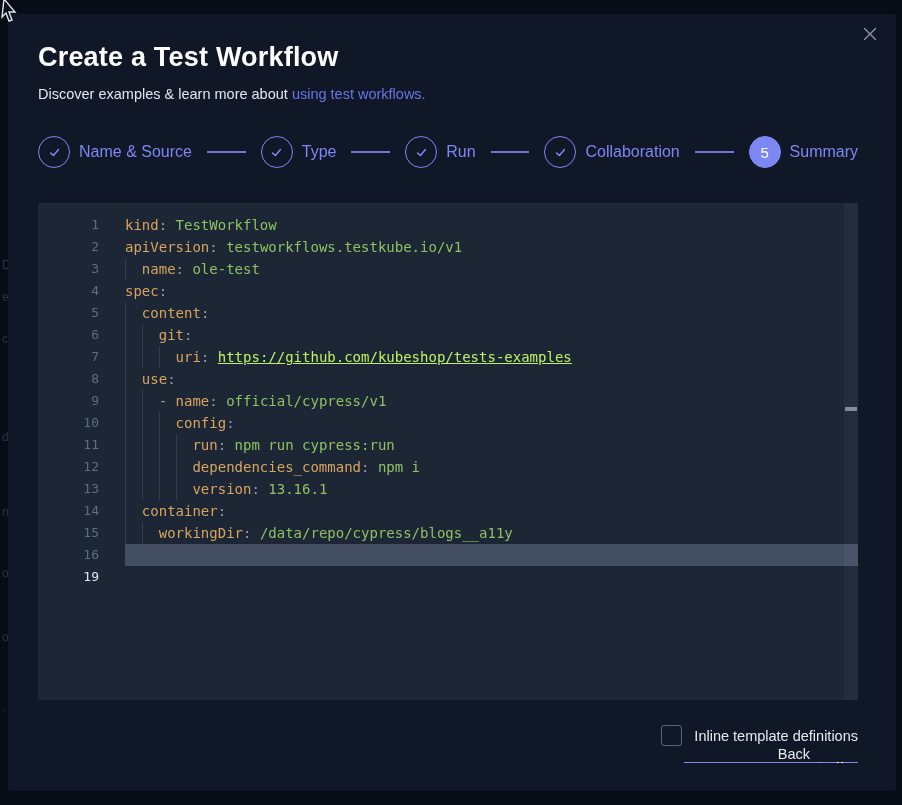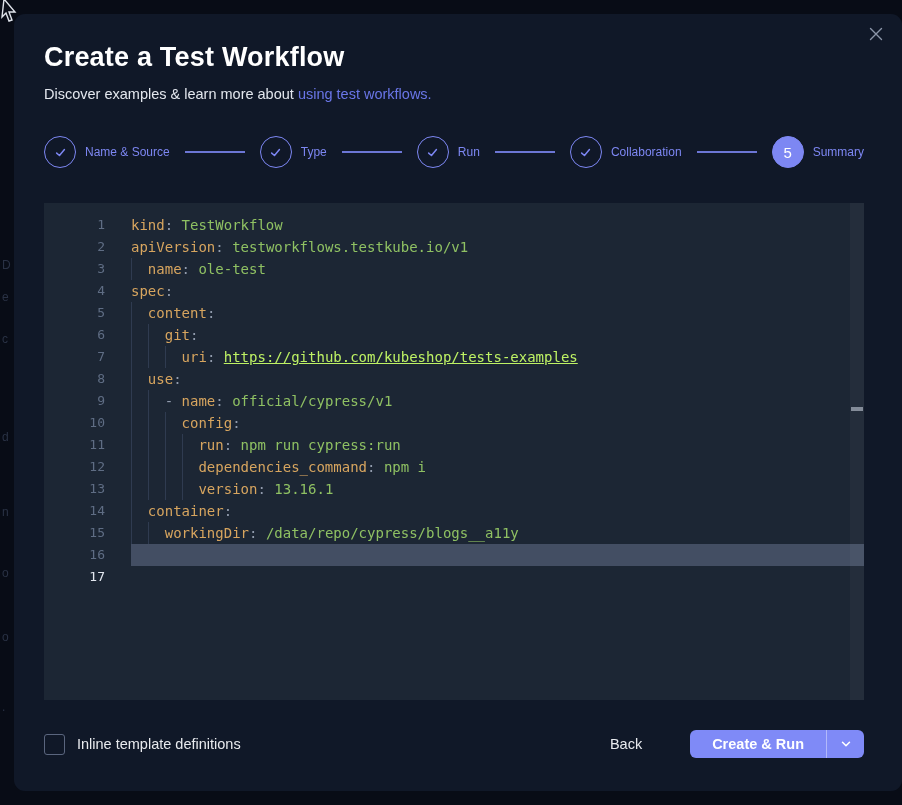--- a/index.html
+++ b/index.html
@@ -6,41 +6,41 @@
   html,body { width:902px; height:805px; background:#080c16; overflow:hidden; }
   body { font-family:"Liberation Sans", sans-serif; }
 
   .page { position:relative; width:902px; height:805px; background:#080c16; }
 
   
   .backdrop-fragment { position:absolute; left:2px; color:#44506a; font-size:12px; opacity:.55; }
 
   .cursor-arrow { position:absolute; left:0; top:-3px; z-index:50; }
 
-  .modal { position:absolute; left:14px; top:14px; width:888px; height:777px;
-           background:#101828; border-radius:11px; }
+  .modal { position:absolute; left:8px; top:14px; width:888px; height:777px;
+           background:#101828; border-radius:4px; }
 
   .close-btn { position:absolute; top:10px; right:16px; width:20px; height:20px;
                display:flex; align-items:center; justify-content:center; cursor:pointer; color:#8b95a8; }
 
   .modal-title { position:absolute; left:30px; top:28px; color:#ffffff;
                  font-size:27px; font-weight:700; letter-spacing:.2px; }
 
   .modal-subtitle { position:absolute; left:30px; top:72px; color:#e3e7ee; font-size:14.5px; }
   .modal-subtitle a { color:#6a76e8; text-decoration:none; cursor:pointer; }
 
   
   .stepper { position:absolute; left:30px; right:38px; top:121px; height:34px;
              display:flex; align-items:center; }
   .step { display:flex; align-items:center; gap:9px; flex:0 0 auto; cursor:pointer; }
   .step-circle { width:32px; height:32px; border-radius:50%; border:1.5px solid #7d87f3;
                  color:#7d87f3; display:flex; align-items:center; justify-content:center;
                  font-size:15px; flex:0 0 auto; }
   .step.current .step-circle { background:#7d87f3; border-color:#7d87f3; color:#ffffff; font-weight:500; }
-  .step-label { color:#7d87f3; font-size:12px; font-weight:500; white-space:nowrap; }
+  .step-label { color:#7d87f3; font-size:16px; font-weight:500; white-space:nowrap; }
   .step-connector { flex:1 1 auto; height:1.5px; background:rgba(125,135,243,.85);
                     margin:0 15px; min-width:18px; }
 
   
   .editor { position:absolute; left:30px; top:189px; width:820px; height:497px;
             background:#1c2634; display:flex; font-family:"DejaVu Sans Mono", monospace;
             font-size:14px; line-height:22px; cursor:text; }
   .editor-gutter { width:87px; flex:0 0 auto; padding-top:11px; text-align:right; }
   .line-num { height:22px; padding-right:26px; color:#5f6d84; font-size:13px; }
   .line-num.active { color:#e2e7ef; }
@@ -52,21 +52,21 @@
   .tk-punc { color:#929cae; }
   .tk-val  { color:#8fc163; }
   .tk-url  { color:#bef264; text-decoration:underline; }
   .tk-plain{ color:#c4ccd8; }
   .overview-ruler { position:absolute; right:0; top:0; bottom:0; width:14px;
                     background:rgba(255,255,255,0.035); }
   .ruler-marker { position:absolute; left:1px; right:1px; top:204px; height:4px; background:#848c99; }
 
   
   .modal-footer { position:absolute; left:30px; right:38px; top:711px; height:38px;
-                  display:flex; align-items:center; }
+                  display:flex; align-items:flex-end;flex-direction:column; }
   .checkbox-group { display:flex; align-items:center; gap:12px; }
   .checkbox { width:21px; height:21px; border:1px solid #5a657e; border-radius:3px;
               background:transparent; cursor:pointer; }
   .checkbox-label { color:#e8eaee; font-size:14.5px; }
   .footer-spacer { flex:1 1 auto; }
   .back-btn { color:#e8eaee; font-size:14.5px; font-weight:500; margin-right:48px;
               background:none; border:none; cursor:pointer; font-family:inherit; }
   .split-btn { display:flex; height:28px; border-radius:6px; overflow:hidden; }
   .split-btn-main { background:#7f8af7; color:#ffffff; border:none; cursor:pointer;
                     font-family:inherit; font-size:14.5px; font-weight:600; padding:0 22px; }
@@ -159,21 +159,21 @@
           <div class="line-num">7</div>
           <div class="line-num">8</div>
           <div class="line-num">9</div>
           <div class="line-num">10</div>
           <div class="line-num">11</div>
           <div class="line-num">12</div>
           <div class="line-num">13</div>
           <div class="line-num">14</div>
           <div class="line-num">15</div>
           <div class="line-num">16</div>
-          <div class="line-num active">17</div>
+          <div class="line-num active">19</div>
         </div>
       <div class="editor-code">
           <div class="code-line"><span class="tk-key">kind</span><span class="tk-punc">:</span><span class="tk-val"> TestWorkflow</span></div>
           <div class="code-line"><span class="tk-key">apiVersion</span><span class="tk-punc">:</span><span class="tk-val"> testworkflows.testkube.io/v1</span></div>
           <div class="code-line"><i class="guide" style="left: 0ch;"></i><span class="tk-plain">  </span><span class="tk-key">name</span><span class="tk-punc">:</span><span class="tk-val"> ole-test</span></div>
           <div class="code-line"><span class="tk-key">spec</span><span class="tk-punc">:</span></div>
           <div class="code-line"><i class="guide" style="left: 0ch;"></i><span class="tk-plain">  </span><span class="tk-key">content</span><span class="tk-punc">:</span></div>
           <div class="code-line"><i class="guide" style="left: 0ch;"></i><i class="guide" style="left: 2ch;"></i><span class="tk-plain">    </span><span class="tk-key">git</span><span class="tk-punc">:</span></div>
           <div class="code-line"><i class="guide" style="left: 0ch;"></i><i class="guide" style="left: 2ch;"></i><i class="guide" style="left: 4ch;"></i><span class="tk-plain">      </span><span class="tk-key">uri</span><span class="tk-punc">:</span><span class="tk-plain"> </span><span class="tk-url">https://github.com/kubeshop/tests-examples</span></div>
           <div class="code-line"><i class="guide" style="left: 0ch;"></i><span class="tk-plain">  </span><span class="tk-key">use</span><span class="tk-punc">:</span></div>

